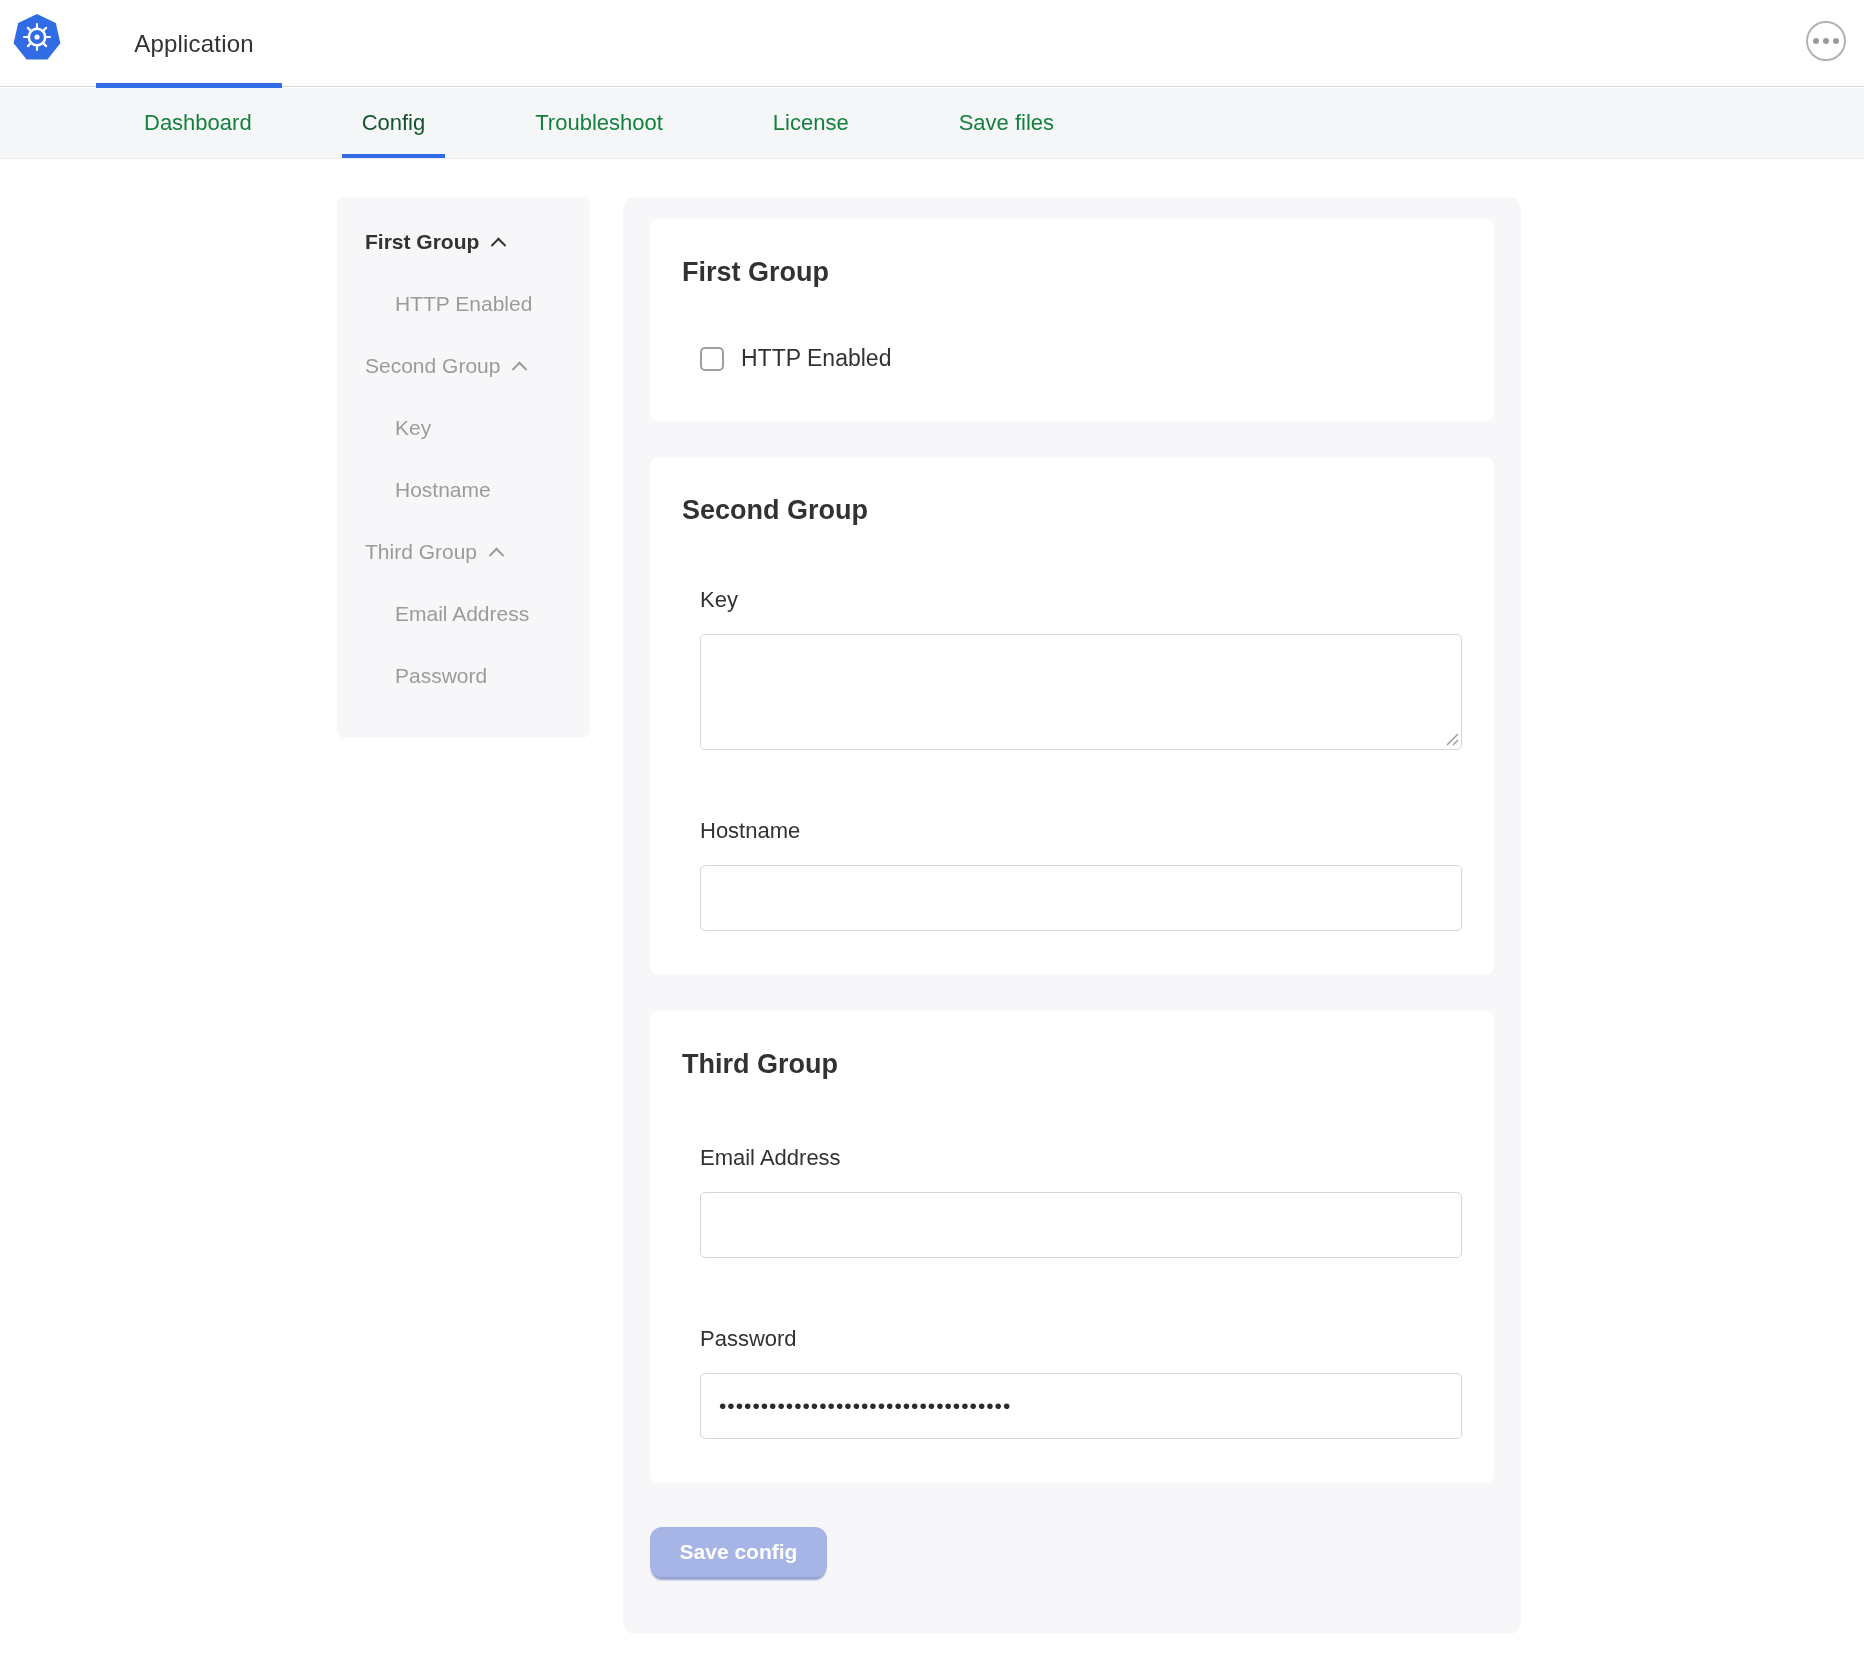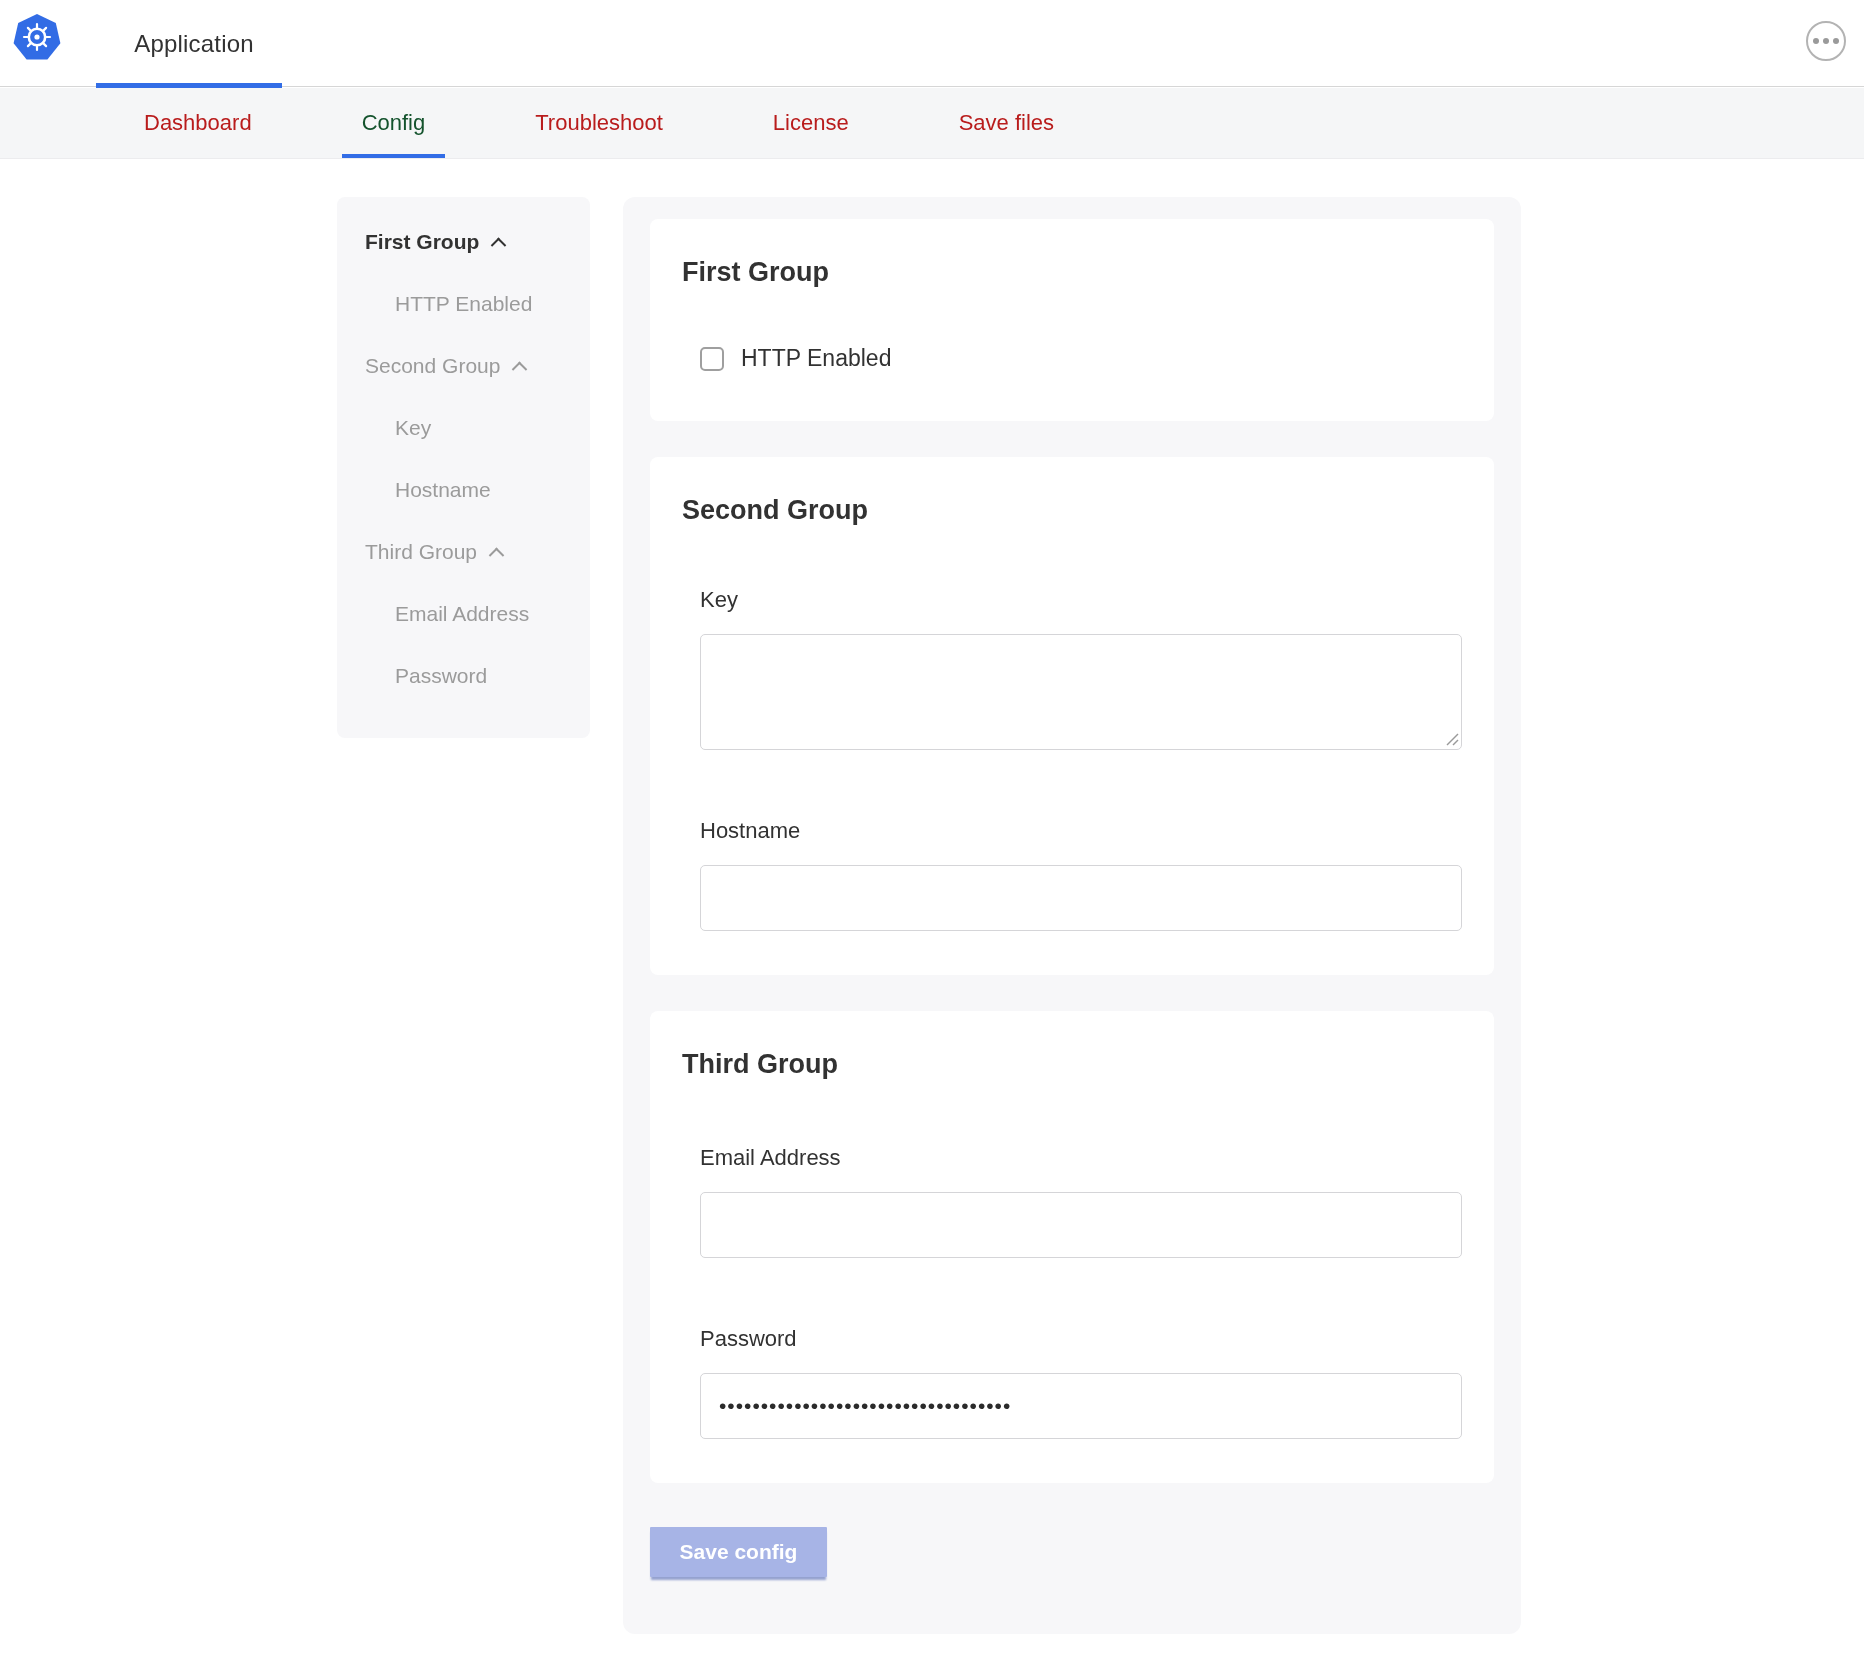--- a/index.html
+++ b/index.html
@@ -40,21 +40,21 @@
   .menu-btn i { width:6px; height:6px; border-radius:50%; background:#9a9a9a; }
 
   
   .navbar {
     position:absolute; left:0; top:88px; width:1864px; height:71px;
     background:#f5f6f7; border-bottom:1px solid #ececee;
     display:flex; align-items:stretch; padding-left:124px; gap:70px;
   }
   .nav-tab {
     position:relative; display:flex; align-items:center;
-    padding:0 20px; font-size:22px; color:#b91c1c; cursor:pointer; white-space:nowrap;
+    padding:0 20px; font-size:22px; color:#15803d; cursor:pointer; white-space:nowrap;
   }
   .nav-tab.active { color:#14532d; }
   .nav-tab.active::after {
     content:""; position:absolute; left:0; bottom:0; width:100%; height:4px;
     background:#326de6;
   }
 
   
   .sidebar {
     position:absolute; left:337px; top:197px; width:253px; height:541px;
@@ -108,21 +108,21 @@
   .textarea-wrap { position:relative; width:762px; }
   .key-textarea {
     width:762px; height:116px; border:1px solid #d5d5d8; border-radius:5px;
     background:#ffffff; resize:none; outline:none;
     font-family:"Liberation Sans", sans-serif; font-size:20px; color:#323232;
     padding:12px 18px; display:block;
   }
   .resize-grip { position:absolute; right:3px; bottom:4px; width:15px; height:15px; }
 
   .save-btn {
-    margin-top:44px; width:177px; height:50px; border:none; border-radius:1px;
+    margin-top:44px; width:177px; height:50px; border:none; border-radius:12px;
     background:#a7b4e6; color:#ffffff; font-family:"Liberation Sans", sans-serif;
     font-size:21px; font-weight:bold; cursor:pointer;
     box-shadow:0 4px 2px -1px #95a2cf;
   }
 </style>
 </head>
 <body>
 
 <div class="page">
 

